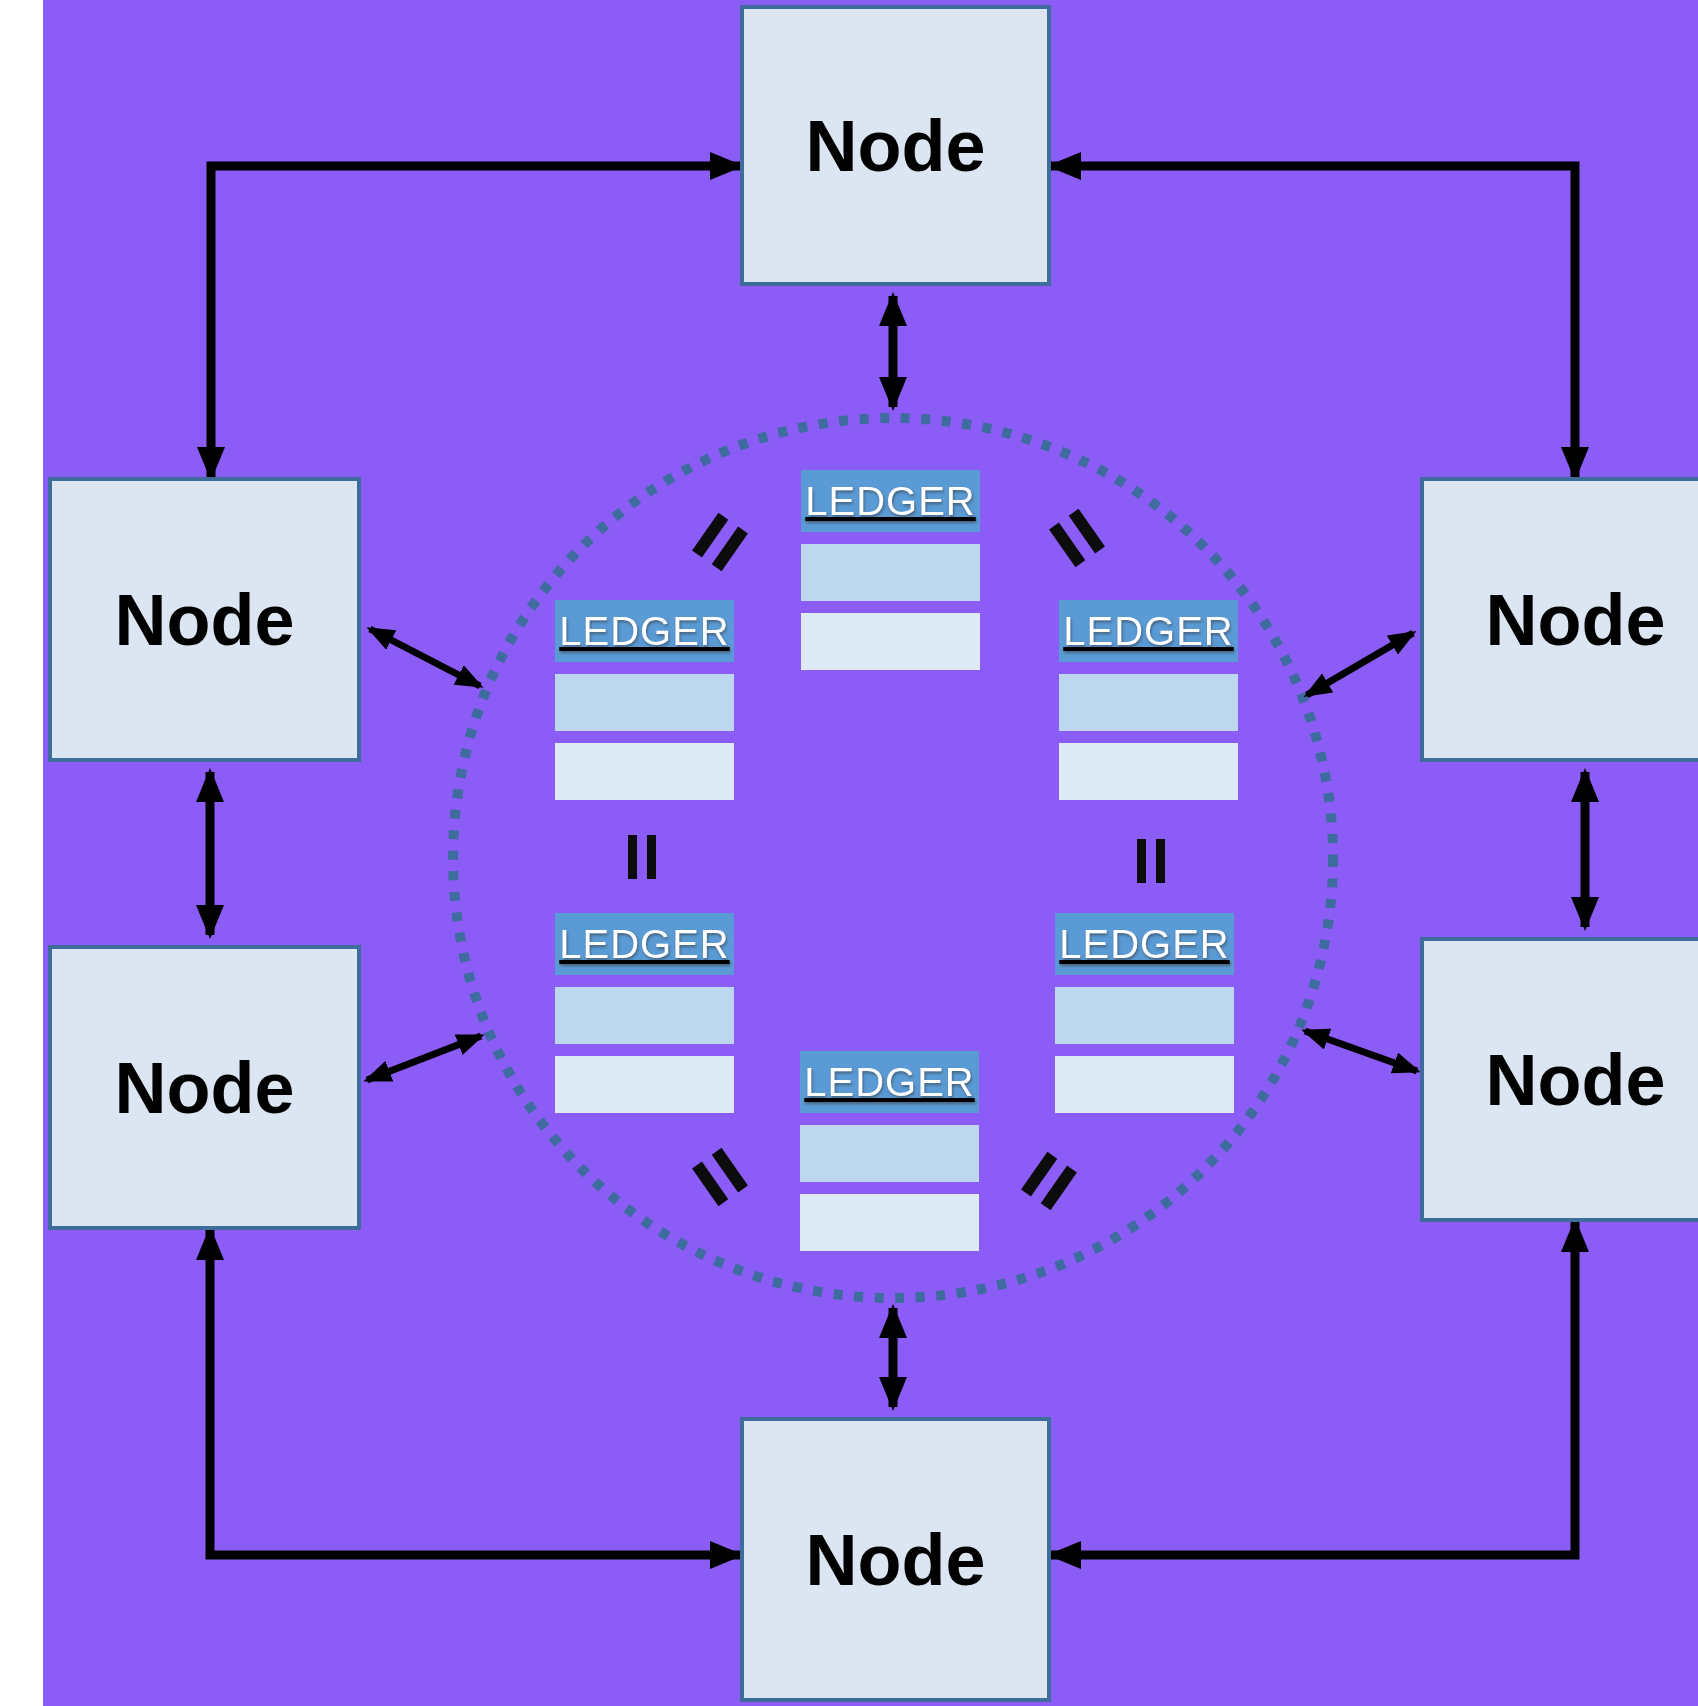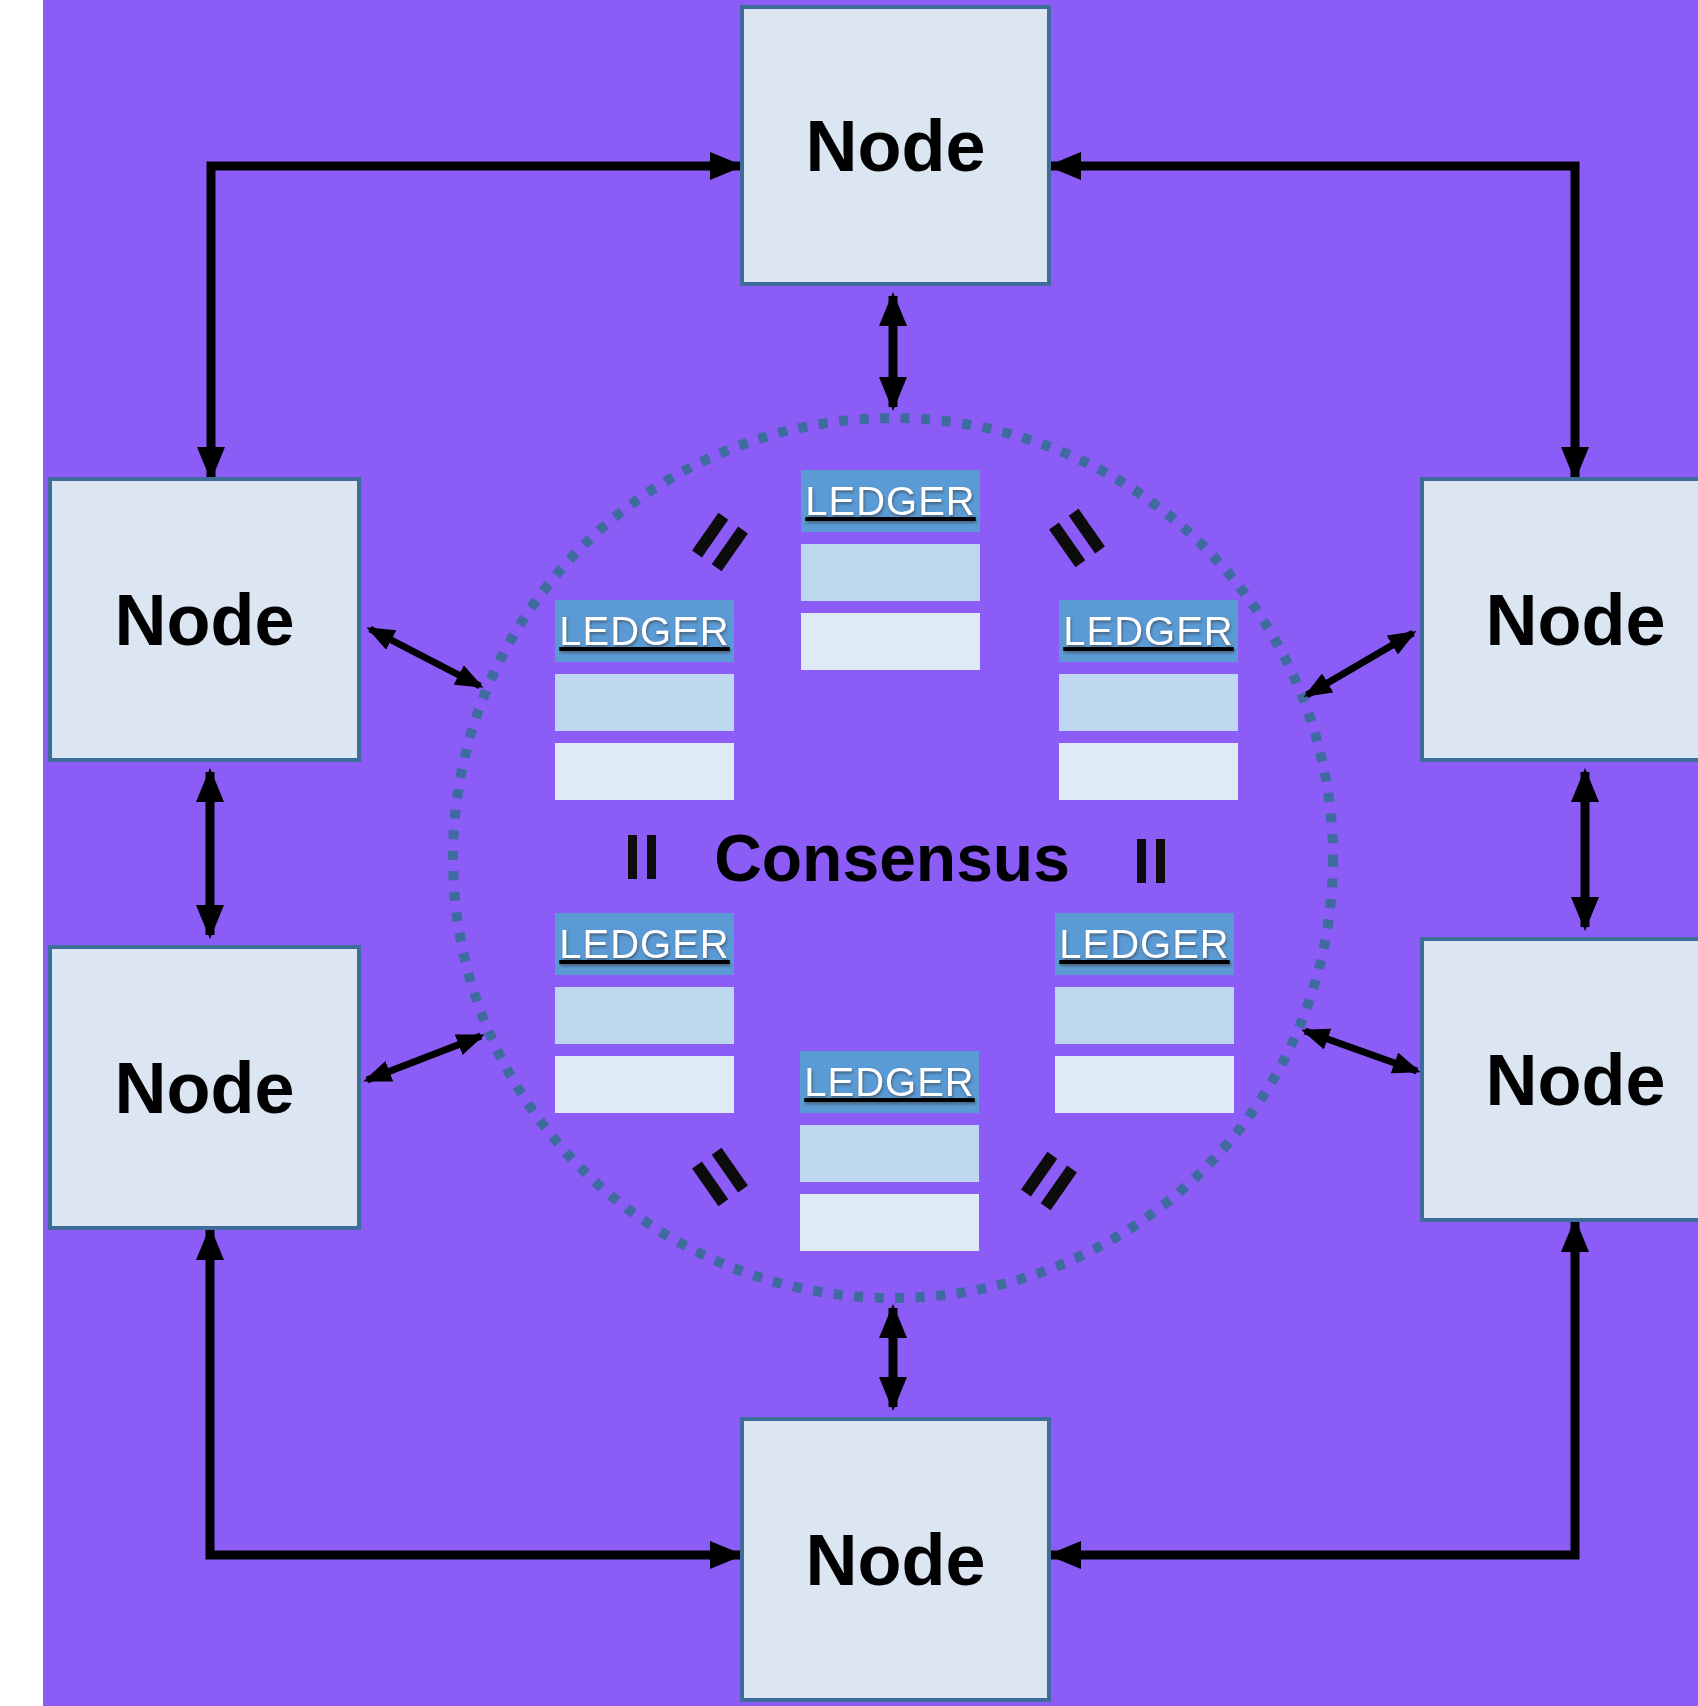--- a/index.html
+++ b/index.html
@@ -134,21 +134,20 @@
     <div class="ledger-header">LEDGER</div>
     <div class="ledger-row row-medium"></div>
     <div class="ledger-row row-light"></div>
   </div>
   <div class="ledger" style="left:757px;top:1051px;">
     <div class="ledger-header">LEDGER</div>
     <div class="ledger-row row-medium"></div>
     <div class="ledger-row row-light"></div>
   </div>
 
-  <div class="consensus">Consensus</div>
 
   <div class="equals" style="left:654px;top:524px;transform:rotate(-55deg);">
     <div class="ebar"></div>
     <div class="ebar"></div>
   </div>
   <div class="equals" style="left:1011px;top:520px;transform:rotate(55deg);">
     <div class="ebar"></div>
     <div class="ebar"></div>
   </div>
   <div class="equals" style="left:654px;top:1159px;transform:rotate(55deg);">

